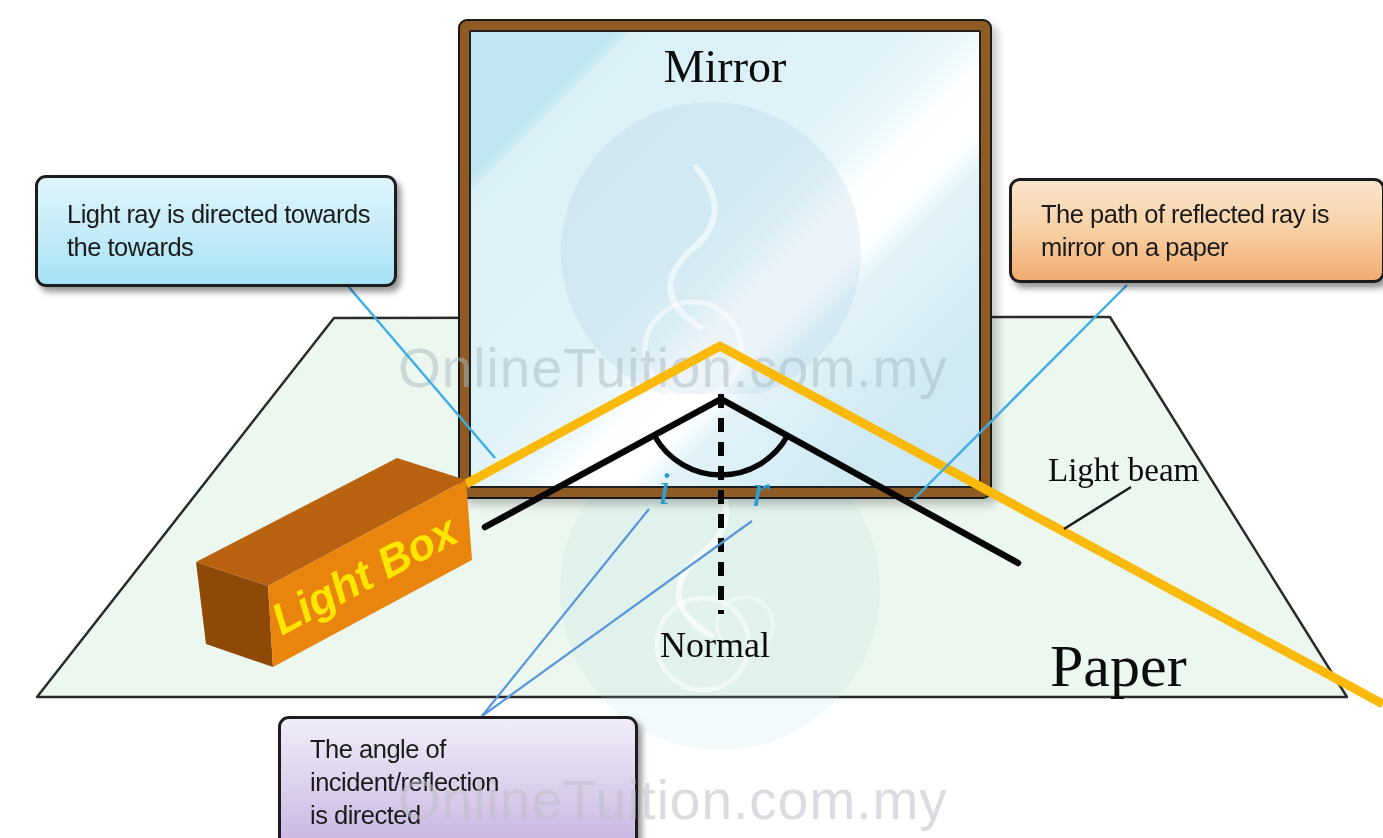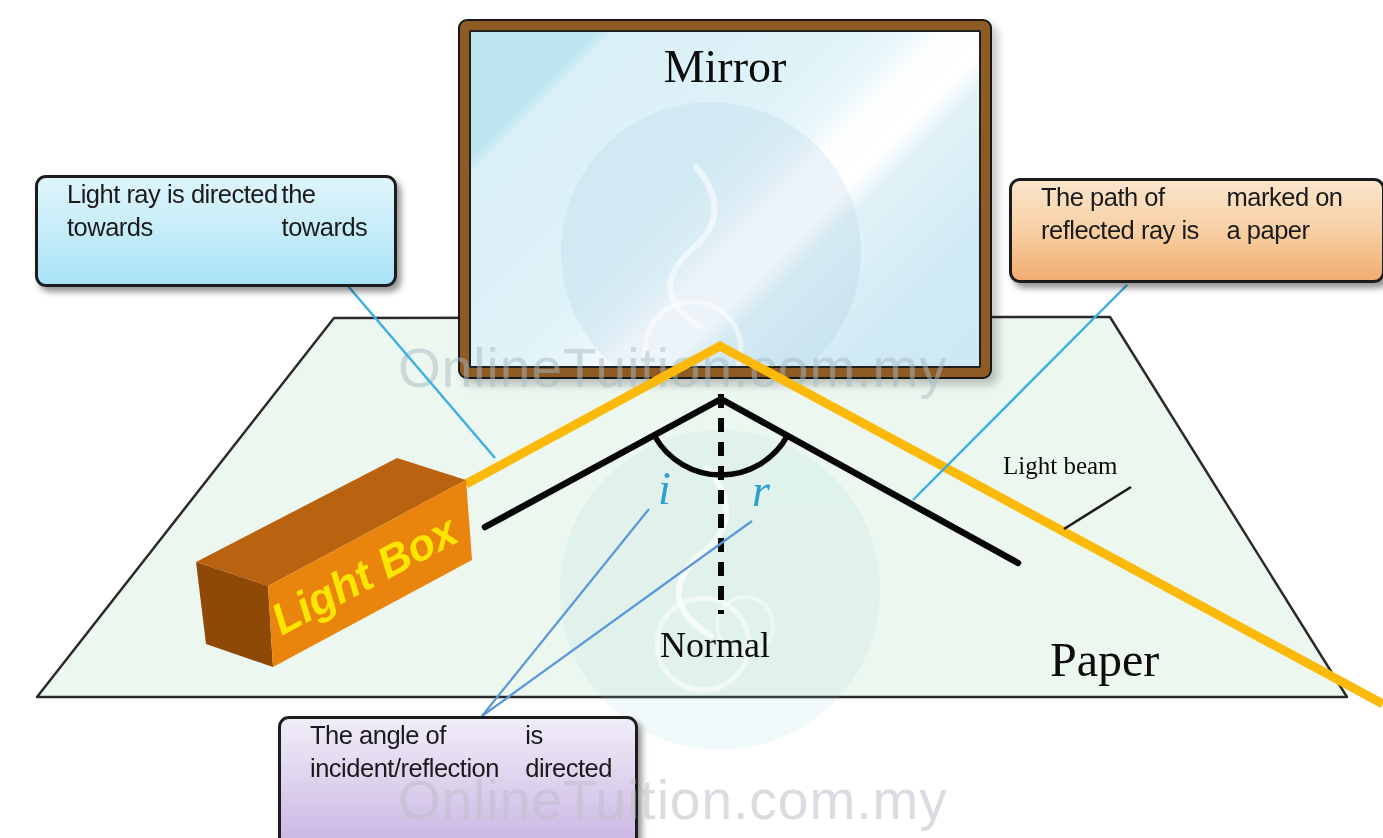--- a/index.html
+++ b/index.html
@@ -1,21 +1,21 @@
 <!DOCTYPE html>
 <html><head>
 <meta charset="utf-8">
 <style>
   html,body{margin:0;padding:0;background:#ffffff;}
   .stage{position:relative;width:1383px;height:838px;background:#ffffff;overflow:hidden;
          font-family:"Liberation Sans",sans-serif;}
   .layer{position:absolute;left:0;top:0;width:1383px;height:838px;}
 
   
-  .mirror{position:absolute;left:458px;top:19px;width:534px;height:360px;box-sizing:border-box;
+  .mirror{position:absolute;left:458px;top:19px;width:534px;height:480px;box-sizing:border-box;
           background:#8E5B25;border:2px solid #191919;border-radius:9px;padding:9px;
           box-shadow:6px 6px 9px rgba(0,0,0,0.22);z-index:2;}
   .glass{position:relative;width:100%;height:100%;box-sizing:border-box;border:2px solid #202020;
          border-radius:2px;overflow:hidden;
          background:linear-gradient(135deg,#BFE5F0 0%,#BFE5F0 15%,#DAF0F7 17%,#DFF3F8 44%,
                     #EAF7FB 52%,#FDFEFF 56%,#FFFFFF 63%,#E2F3F8 67%,#D0EAF4 84%,#CDE9F3 100%);}
   .ghost-svg{position:absolute;left:0;top:0;}
   .mirror-title{position:absolute;left:0;top:8px;width:100%;text-align:center;
                 font-family:"Liberation Serif","DejaVu Serif",serif;font-size:46px;color:#0d0d0d;}
 
@@ -23,29 +23,29 @@
   .watermark{position:absolute;font-size:55px;letter-spacing:1px;white-space:nowrap;pointer-events:none;}
   .wm1{left:398px;top:336px;color:rgba(167,185,194,0.50);z-index:3;}
   .wm2{left:398px;top:768px;color:rgba(190,192,201,0.55);z-index:8;}
 
   .svg-under{z-index:1;}
   .svg-over{z-index:4;}
 
   
   .slabel{position:absolute;font-family:"Liberation Serif","DejaVu Serif",serif;color:#0d0d0d;z-index:5;}
   .label-normal{left:660px;top:624px;font-size:36px;}
-  .label-paper{left:1050px;top:632px;font-size:48px;}
-  .label-lightbeam{left:1003px;top:452px;font-size:25px;}
+  .label-paper{left:1050px;top:632px;font-size:60px;}
+  .label-lightbeam{left:1048px;top:452px;font-size:33px;}
   .label-i{left:658px;top:462px;font-size:46px;font-style:italic;color:#2D9FD3;font-family:"Liberation Serif","DejaVu Serif",serif;}
   .label-r{left:752px;top:464px;font-size:46px;font-style:italic;color:#2D9FD3;font-family:"Liberation Serif","DejaVu Serif",serif;}
 
   
   .callout{position:absolute;box-sizing:border-box;border:3px solid #1c1c1c;border-radius:11px;
-           display:flex;flex-direction:row;justify-content:center;
-           padding-left:29px;padding-right:23px;
+           display:flex;flex-direction:column;justify-content:center;
+           padding-left:29px;padding-right:1px;
            font-size:25.5px;letter-spacing:-0.5px;line-height:33px;color:#1b1b1b;
            box-shadow:4px 5px 6px rgba(0,0,0,0.42);z-index:6;}
   .callout span{display:block;}
   .callout-blue{left:35px;top:175px;width:362px;height:112px;
                 background:linear-gradient(180deg,#DFF5FC 0%,#C8EDF9 45%,#A6E2F5 100%);}
   .callout-orange{left:1009px;top:178px;width:376px;height:105px;
                 background:linear-gradient(180deg,#FAE5CC 0%,#F8D0A4 50%,#F2AC70 100%);}
   .callout-purple{left:278px;top:716px;width:360px;height:133px;
                 background:linear-gradient(180deg,#F0ECF8 0%,#DFD5EE 45%,#C9B5E3 100%);}
 </style>
@@ -108,21 +108,21 @@
   <div class="slabel label-lightbeam">Light beam</div>
   <div class="slabel label-i">i</div>
   <div class="slabel label-r">r</div>
 
   <div class="callout callout-blue">
     <span>Light ray is directed towards</span>
     <span>the towards</span>
   </div>
   <div class="callout callout-orange">
     <span>The path of reflected ray is</span>
-    <span>marked on a paper</span>
+    <span>mirror on a paper</span>
   </div>
   <div class="callout callout-purple">
     <span>The angle of incident/reflection</span>
     <span>is directed</span>
   </div>
 
   <div class="watermark wm2">OnlineTuition.com.my</div>
 
 </div>
 

